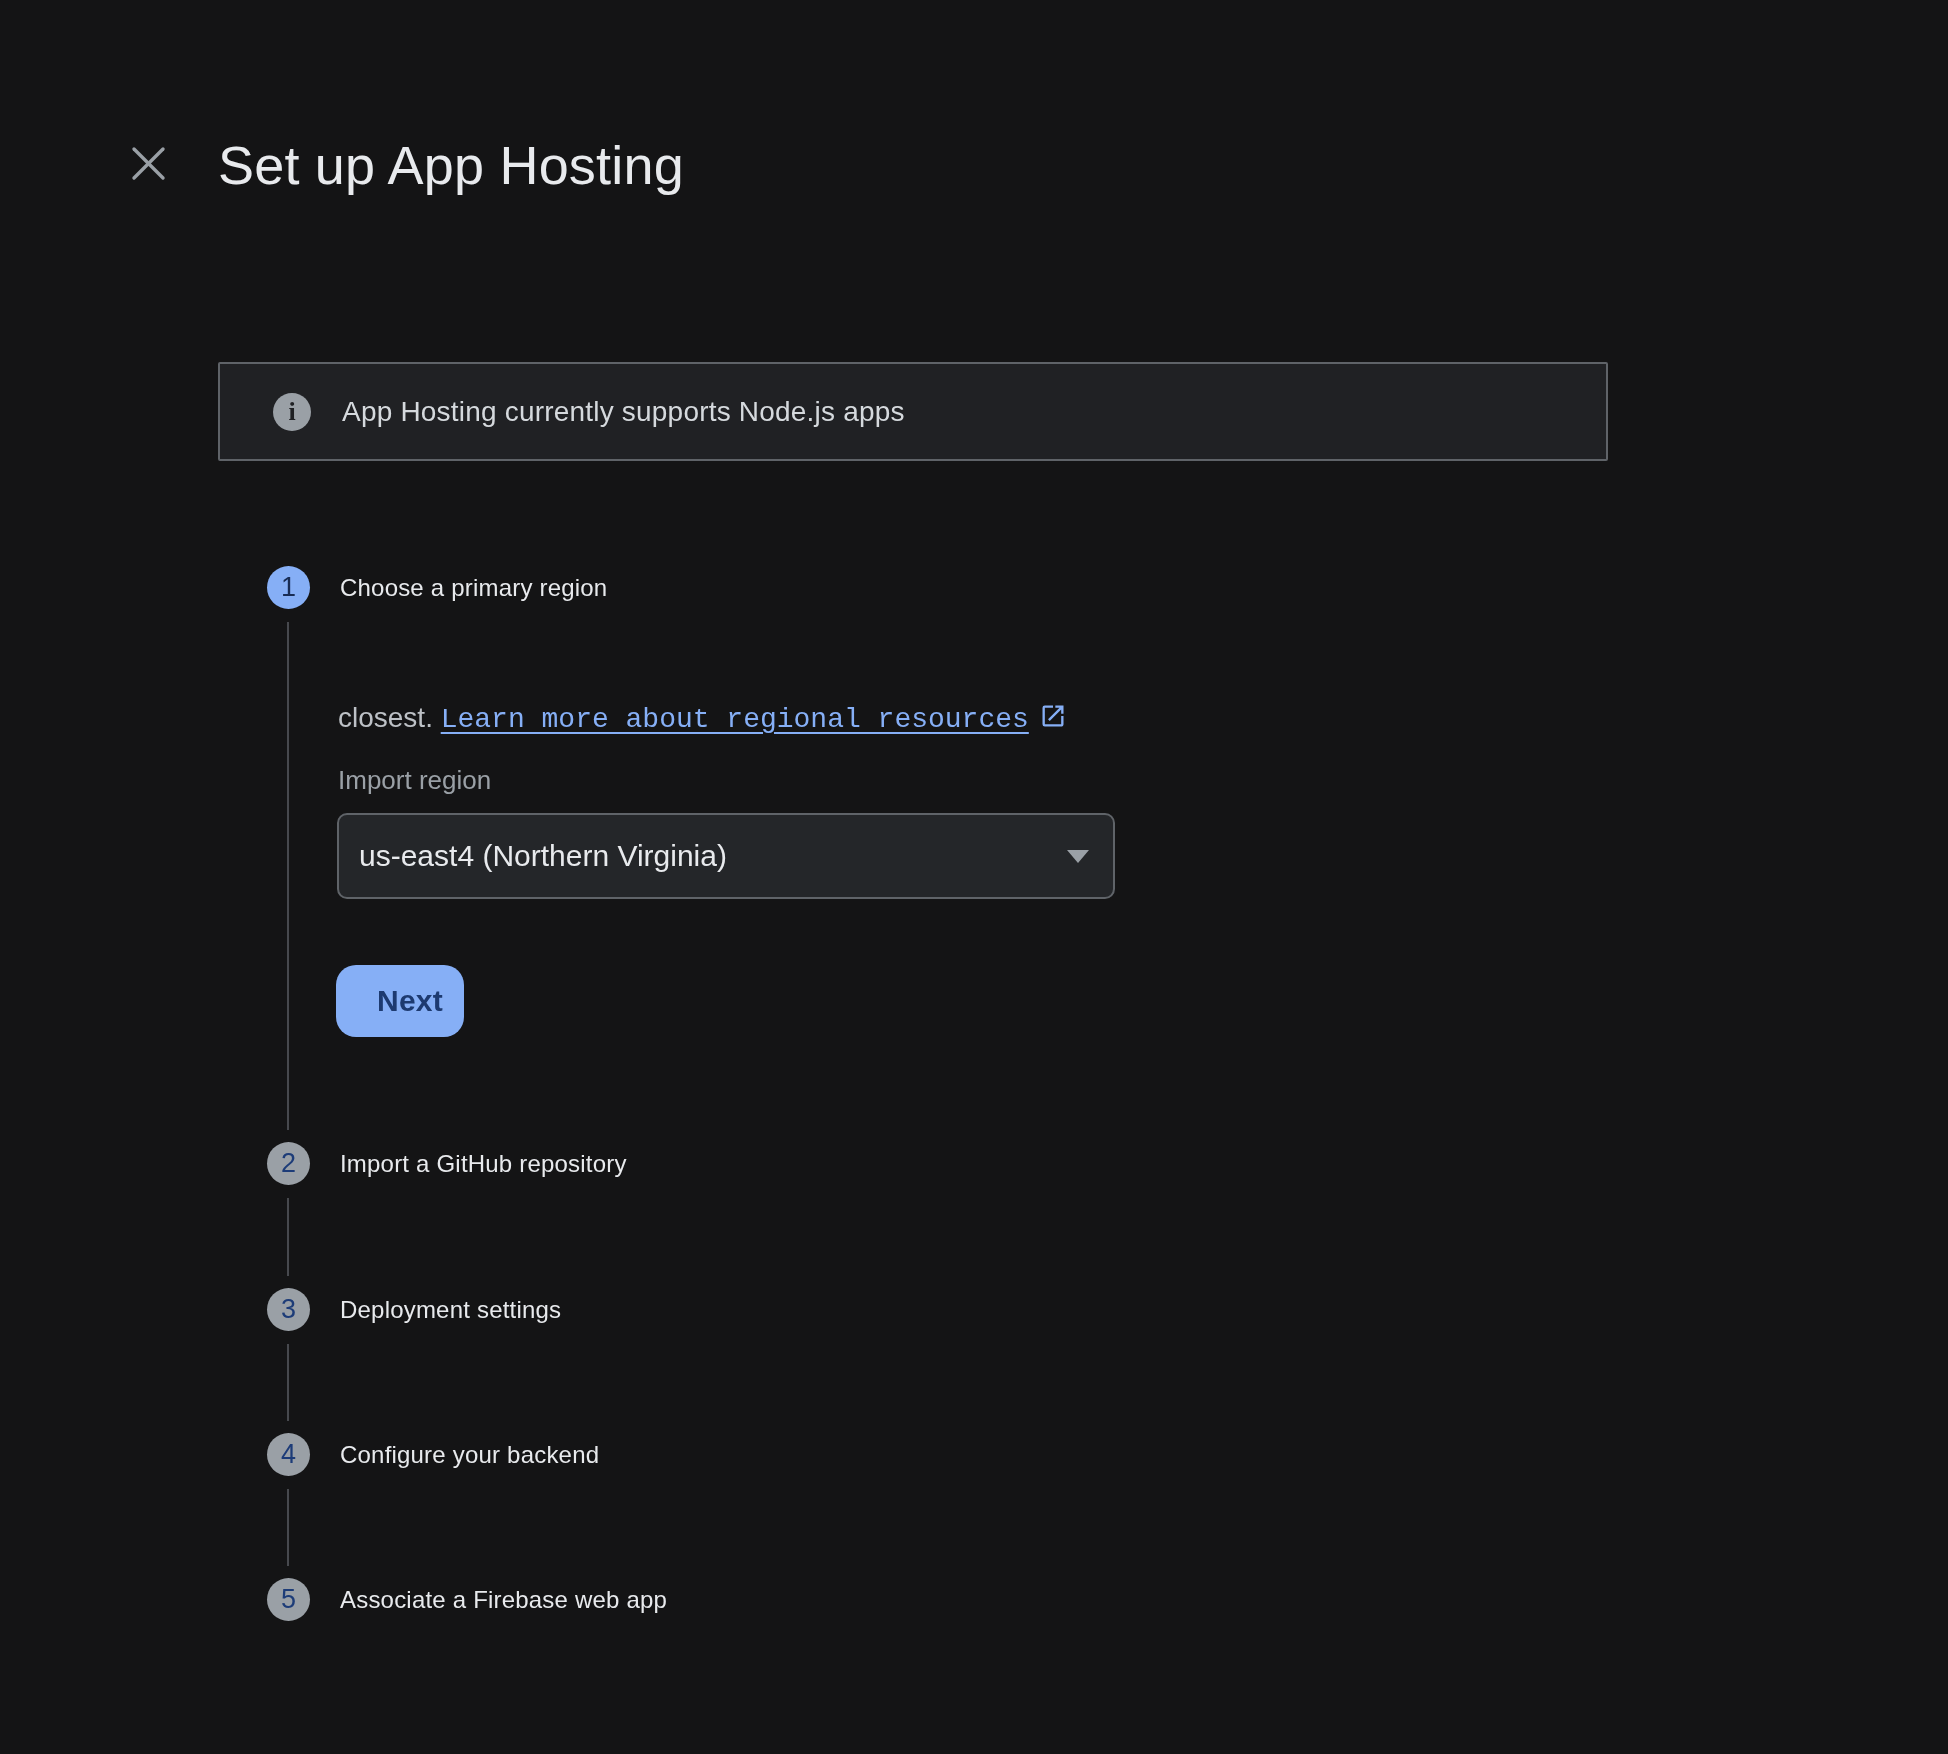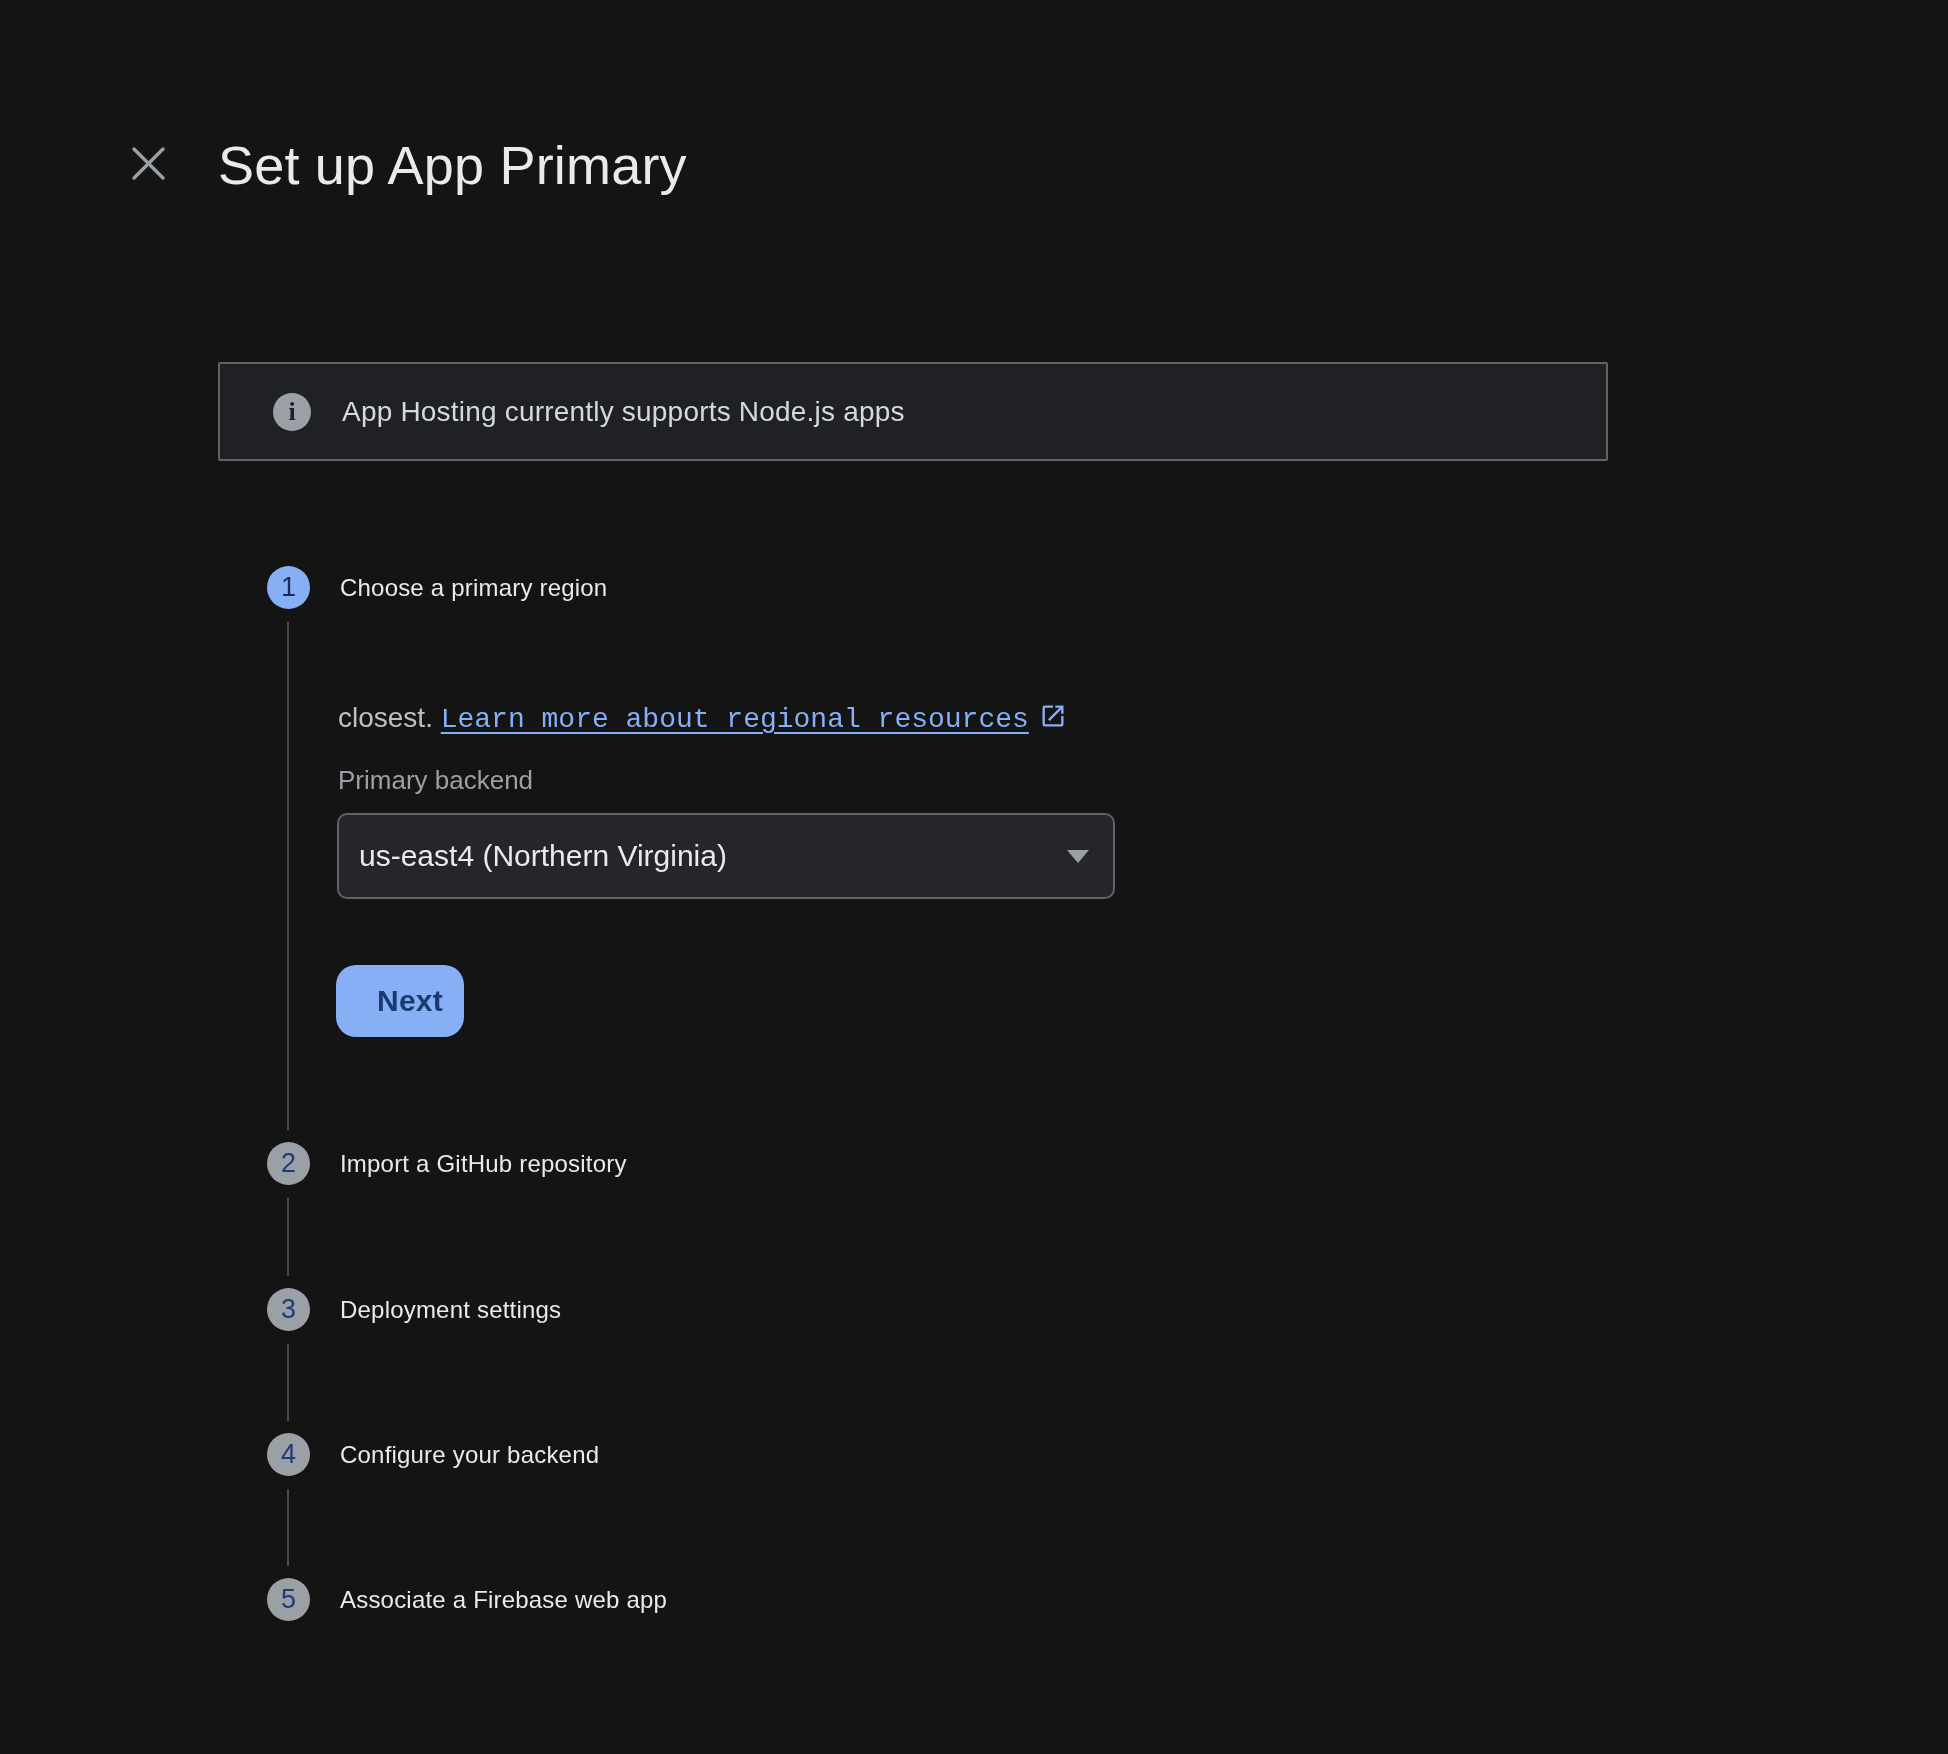--- a/index.html
+++ b/index.html
@@ -102,38 +102,38 @@
 <body>
 
 <button class="close-btn" aria-label="Close">
   <span>
     <svg width="37" height="37" viewBox="0 0 37 37">
       <line x1="4" y1="4" x2="33" y2="33" stroke="#9aa0a6" stroke-width="3.4" stroke-linecap="round"></line>
       <line x1="33" y1="4" x2="4" y2="33" stroke="#9aa0a6" stroke-width="3.4" stroke-linecap="round"></line>
     </svg>
   </span>
 </button>
-<h1 class="page-title">Set up App Primary</h1>
+<h1 class="page-title">Set up App Hosting</h1>
 
 <div class="banner">
   <div class="info-icon">i</div>
   <div class="banner-text">App Hosting currently supports Node.js apps</div>
 </div>
 
 <div class="step-circle active s1">1</div>
 <div class="step-title s1">Choose a primary region</div>
 
 <div class="step1-desc">
   <br>
   <span>closest. </span><a class="learn-link"><span>Learn more about regional resources</span><span class="ext-icon"><svg width="28" height="28" viewBox="0 0 24 24" fill="#86aff6">
           <path d="M19 19H5V5h7V3H5a2 2 0 0 0-2 2v14a2 2 0 0 0 2 2h14c1.1 0 2-.9 2-2v-7h-2v7zM14 3v2h3.59l-9.83 9.83 1.41 1.41L19 6.41V10h2V3h-7z"></path>
         </svg></span></a>
 </div>
 
-<div class="field-label">Primary backend</div>
+<div class="field-label">Import region</div>
 
 <div class="region-select" role="combobox">
   <span class="value">us-east4 (Northern Virginia)</span>
   <span class="caret"></span>
 </div>
 
 <button class="next-btn">Next</button>
 
 <div class="connector c1"></div>
 <div class="connector c2"></div>

